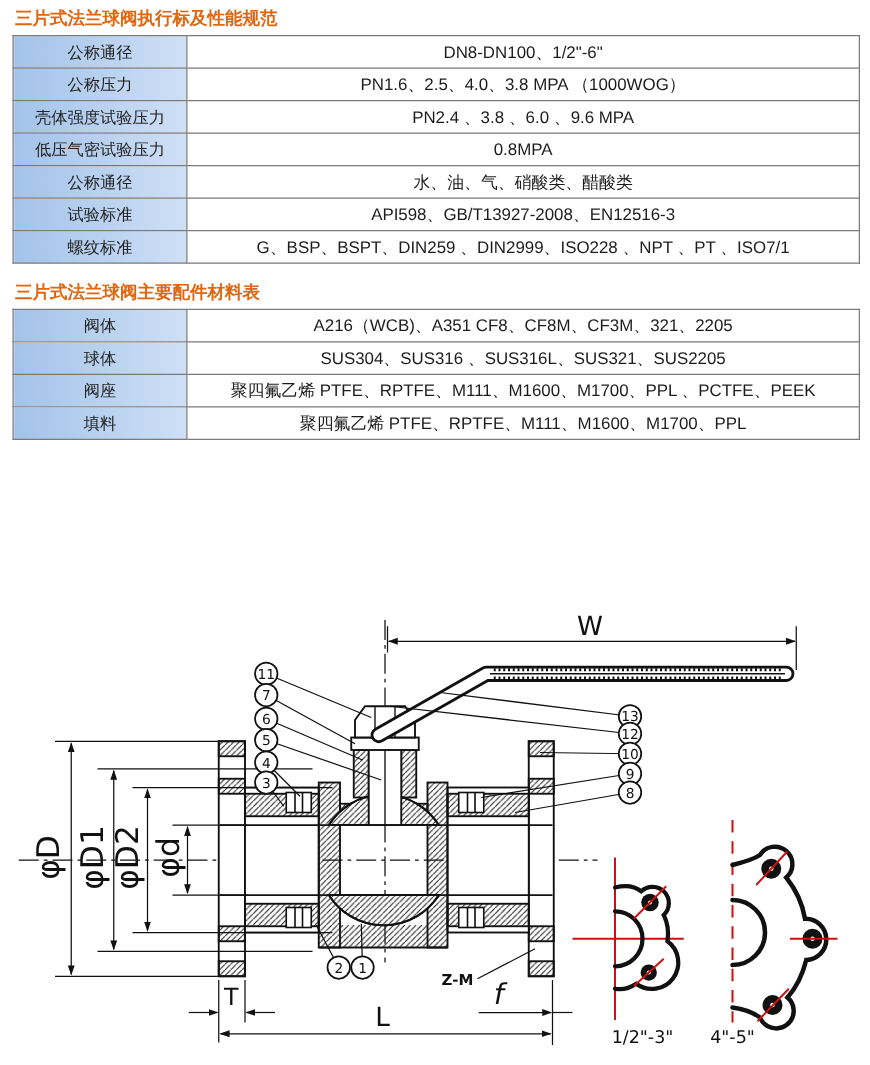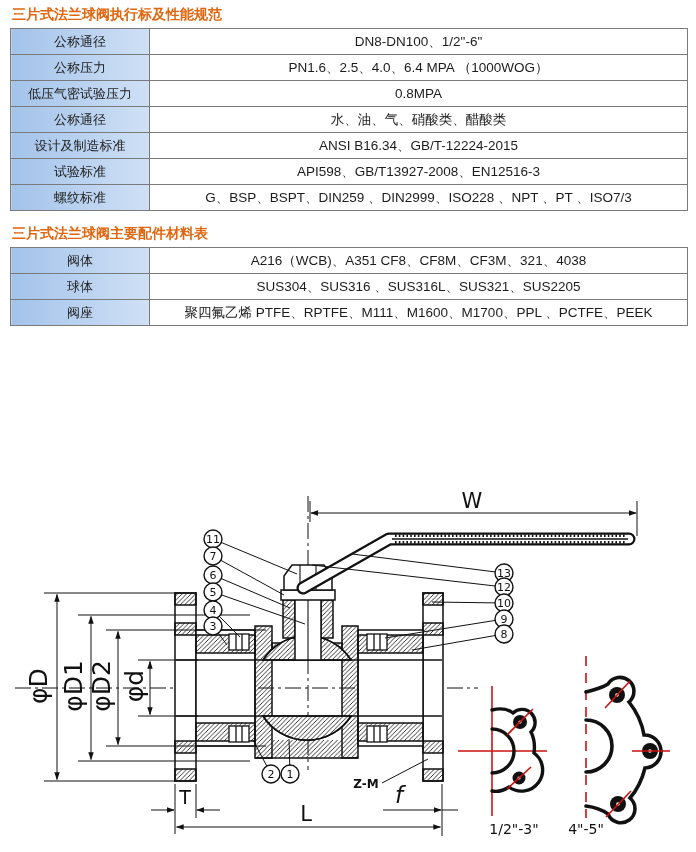--- a/index.html
+++ b/index.html
@@ -23,59 +23,63 @@
 <div class="content">
   <div class="sec-title">三片式法兰球阀执行标及性能规范</div>
   <table class="spec">
     <tbody>
       <tr>
             <td class="lbl">公称通径</td>
             <td class="val">DN8-DN100、1/2"-6"</td>
           </tr>
       <tr>
             <td class="lbl">公称压力</td>
-            <td class="val">PN1.6、2.5、4.0、6.4 MPA （1000WOG）</td>
+            <td class="val">PN1.6、2.5、4.0、3.8 MPA （1000WOG）</td>
+          </tr>
+      <tr>
+            <td class="lbl">壳体强度试验压力</td>
+            <td class="val">PN2.4 、3.8 、6.0 、9.6 MPA</td>
           </tr>
       <tr>
             <td class="lbl">低压气密试验压力</td>
             <td class="val">0.8MPA</td>
           </tr>
       <tr>
             <td class="lbl">公称通径</td>
             <td class="val">水、油、气、硝酸类、醋酸类</td>
           </tr>
       <tr>
-            <td class="lbl">设计及制造标准</td>
-            <td class="val">ANSI B16.34、GB/T-12224-2015</td>
-          </tr>
-      <tr>
             <td class="lbl">试验标准</td>
             <td class="val">API598、GB/T13927-2008、EN12516-3</td>
           </tr>
       <tr>
             <td class="lbl">螺纹标准</td>
-            <td class="val">G、BSP、BSPT、DIN259 、DIN2999、ISO228 、NPT 、PT 、ISO7/3</td>
+            <td class="val">G、BSP、BSPT、DIN259 、DIN2999、ISO228 、NPT 、PT 、ISO7/1</td>
           </tr>
     </tbody>
   </table>
 
   <div class="sec-title second">三片式法兰球阀主要配件材料表</div>
   <table class="spec">
     <tbody>
       <tr>
             <td class="lbl">阀体</td>
-            <td class="val">A216（WCB)、A351 CF8、CF8M、CF3M、321、4038</td>
+            <td class="val">A216（WCB)、A351 CF8、CF8M、CF3M、321、2205</td>
           </tr>
       <tr>
             <td class="lbl">球体</td>
             <td class="val">SUS304、SUS316 、SUS316L、SUS321、SUS2205</td>
           </tr>
       <tr>
             <td class="lbl">阀座</td>
             <td class="val">聚四氟乙烯 PTFE、RPTFE、M111、M1600、M1700、PPL 、PCTFE、PEEK</td>
+          </tr>
+      <tr>
+            <td class="lbl">填料</td>
+            <td class="val">聚四氟乙烯 PTFE、RPTFE、M111、M1600、M1700、PPL</td>
           </tr>
     </tbody>
   </table>
 </div>
 
 <svg class="drawing" viewBox="0 0 696 364" width="696" height="364" xmlns="http://www.w3.org/2000/svg">
   <defs>
     <pattern id="hatch" patternUnits="userSpaceOnUse" width="4.5" height="4.5">
       <path d="M0,4.5 L4.5,0" stroke="#222" stroke-width="0.9"></path>
     </pattern>

